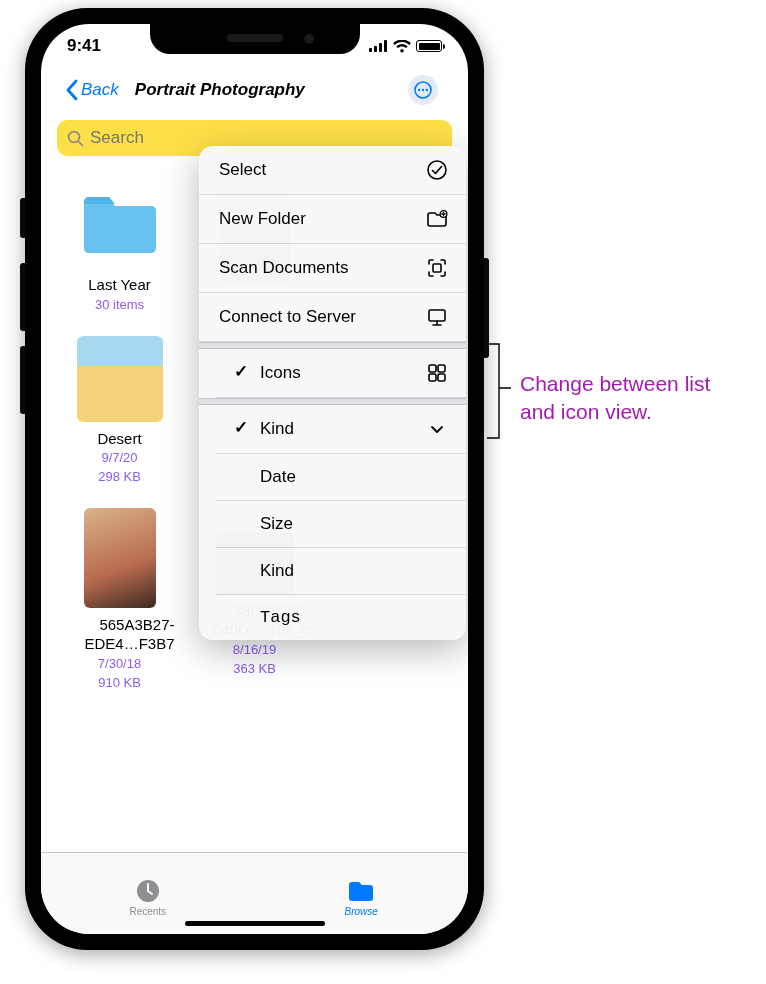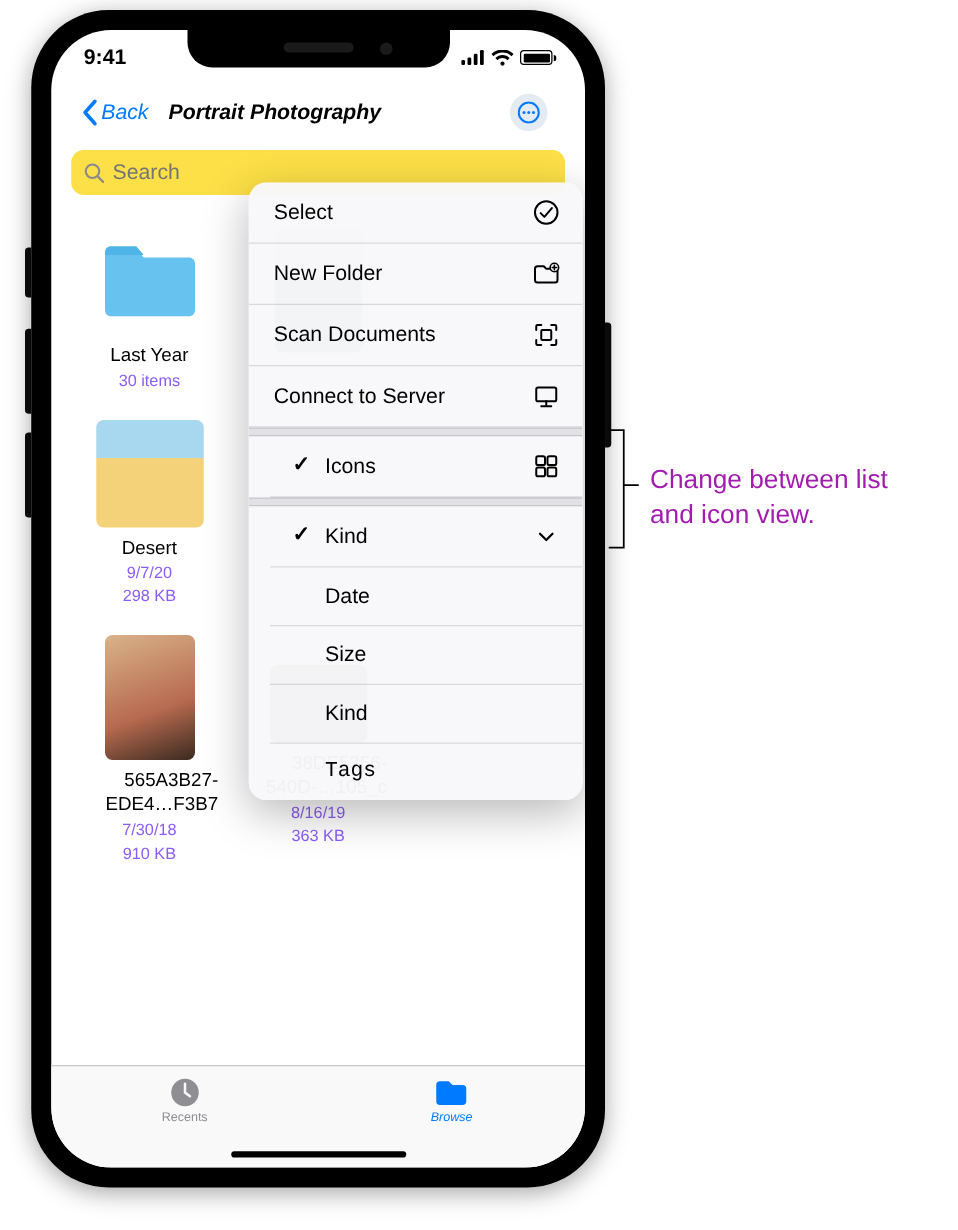--- a/index.html
+++ b/index.html
@@ -114,21 +114,21 @@
   .thumb.photo4{background:linear-gradient(180deg,#6b584a,#5a4438);width:78px;height:62px;margin-top:24px;}
   .item .name{max-width:110px;line-height:1.25;color:#000;word-break:break-word;}
   .item .meta{color:#8b5cf6;font-size:13px;margin-top:2px;line-height:1.3;}
 
   
   .tabbar{
     position:absolute;left:0;right:0;bottom:0;height:82px;
     border-top:0.5px solid #c7c7cc;background:#f9f9f9;
     display:flex;
   }
-  .tab{flex:1;display:flex;flex-direction:column;align-items:center;justify-content:flex-start;padding-top:8px;gap:2px;font-size:10px;}
+  .tab{flex:1;display:flex;flex-direction:column;align-items:center;justify-content:center;padding-top:8px;gap:2px;font-size:10px;}
   .tab.inactive{color:#8e8e93;}
   .tab.active{color:#007aff;font-style:italic;}
   .homebar{position:absolute;bottom:8px;left:50%;transform:translateX(-50%);width:140px;height:5px;background:#000;border-radius:3px;}
 
   
   .menu{
     position:absolute;
     top:122px; left:158px;
     width:267px;
     background:rgba(248,248,250,0.97);

